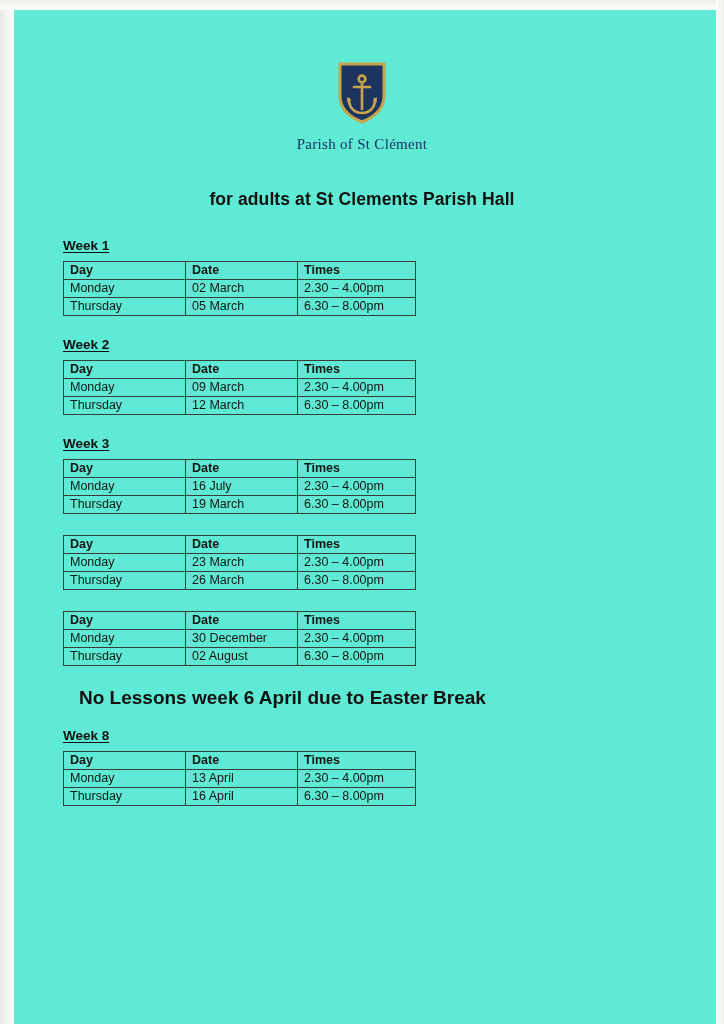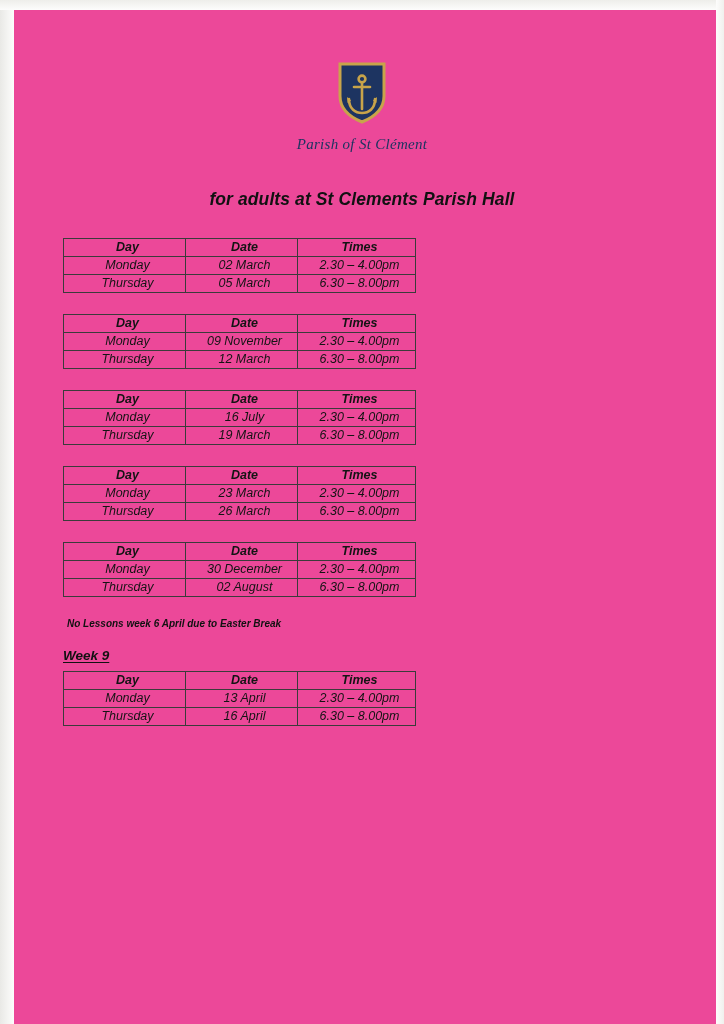--- a/index.html
+++ b/index.html
@@ -11,22 +11,21 @@
     width: 724px;
     height: 1024px;
     position: relative;
     font-family: "Liberation Sans", sans-serif;
     color: #1a1a1a;
     overflow: hidden;
   }
   .page {
     position: absolute;
     inset: 0;
-    background: #ec4899;
-    font-style: italic;
+    background: #5eead4;
   }
   
   .scan-edge-left {
     position: absolute;
     left: 0; top: 0; bottom: 0;
     width: 14px;
     background: linear-gradient(to right, #e9e9e6, #fdfdfc);
     pointer-events: none;
   }
   .scan-edge-top {
@@ -95,38 +94,38 @@
   table.tt {
     border-collapse: collapse;
     table-layout: fixed;
     border: 1px solid #3b3b3b;
   }
   table.tt td, table.tt th {
     border: 1px solid #3b3b3b;
     height: 17px;
     padding: 0 0 0 6px;
     font-size: 12.5px;
-    text-align: center;
+    text-align: left;
     vertical-align: middle;
     color: #141414;
     font-weight: normal;
     line-height: 17px;
   }
   table.tt th {
     font-weight: bold;
   }
   .col-day { width: 122px; }
   .col-date { width: 112px; }
   .col-times { width: 118px; }
 
   .note {
-    font-size: 10px;
+    font-size: 19px;
     font-weight: bold;
     color: #111111;
-    margin: 0 0 19px 4px;
+    margin: 0 0 19px 16px;
   }
 </style>
 </head>
 <body>
 
 <div class="page">
   <div class="scan-edge-left"></div>
   <div class="scan-edge-top"></div>
   <div class="scan-edge-right"></div>
 
@@ -147,20 +146,21 @@
     <div class="crest-caption">Parish of St Clément</div>
   </div>
 
   <h1 class="doc-title">
     <span class="line2">for adults at St Clements Parish Hall</span>
   </h1>
 
   <div class="content">
 
     <div class="week-block">
+      <div class="week-heading">Week 1</div>
       <table class="tt">
         <colgroup>
             <col class="col-day">
             <col class="col-date">
             <col class="col-times">
           </colgroup>
         <thead>
           <tr>
             <th>Day</th>
             <th>Date</th>
@@ -176,49 +176,51 @@
           <tr>
             <td>Thursday</td>
             <td>05 March</td>
             <td>6.30 – 8.00pm</td>
           </tr>
         </tbody>
       </table>
     </div>
 
     <div class="week-block">
-      <table class="tt">
-        <colgroup>
-            <col class="col-day">
-            <col class="col-date">
-            <col class="col-times">
-          </colgroup>
-        <thead>
-          <tr>
-            <th>Day</th>
-            <th>Date</th>
-            <th>Times</th>
-          </tr>
-        </thead>
-        <tbody>
-          <tr>
-            <td>Monday</td>
-            <td>09 November</td>
+      <div class="week-heading">Week 2</div>
+      <table class="tt">
+        <colgroup>
+            <col class="col-day">
+            <col class="col-date">
+            <col class="col-times">
+          </colgroup>
+        <thead>
+          <tr>
+            <th>Day</th>
+            <th>Date</th>
+            <th>Times</th>
+          </tr>
+        </thead>
+        <tbody>
+          <tr>
+            <td>Monday</td>
+            <td>09 March</td>
             <td>2.30 – 4.00pm</td>
           </tr>
           <tr>
             <td>Thursday</td>
             <td>12 March</td>
             <td>6.30 – 8.00pm</td>
           </tr>
         </tbody>
       </table>
     </div>
 
     <div class="week-block">
+      <div class="week-heading">Week 3</div>
       <table class="tt">
         <colgroup>
             <col class="col-day">
             <col class="col-date">
             <col class="col-times">
           </colgroup>
         <thead>
           <tr>
             <th>Day</th>
             <th>Date</th>
@@ -294,21 +296,21 @@
             <td>02 August</td>
             <td>6.30 – 8.00pm</td>
           </tr>
         </tbody>
       </table>
     </div>
 
     <div class="note">No Lessons week 6 April due to Easter Break</div>
 
     <div class="week-block">
-      <div class="week-heading">Week 9</div>
+      <div class="week-heading">Week 8</div>
       <table class="tt">
         <colgroup>
             <col class="col-day">
             <col class="col-date">
             <col class="col-times">
           </colgroup>
         <thead>
           <tr>
             <th>Day</th>
             <th>Date</th>

